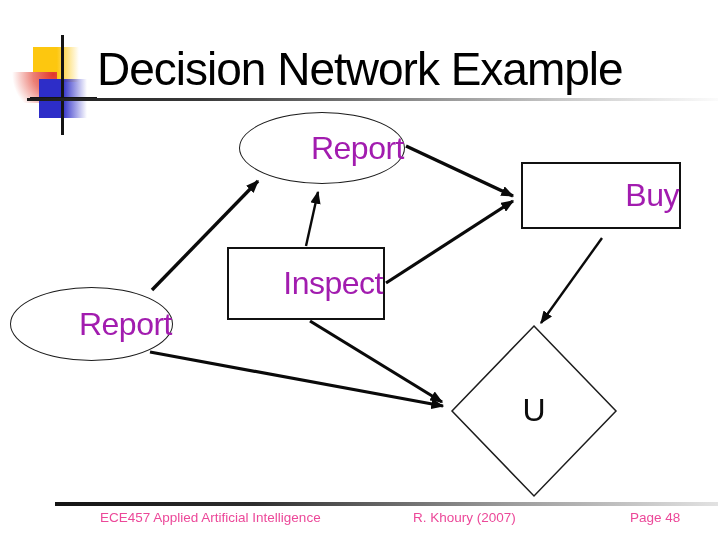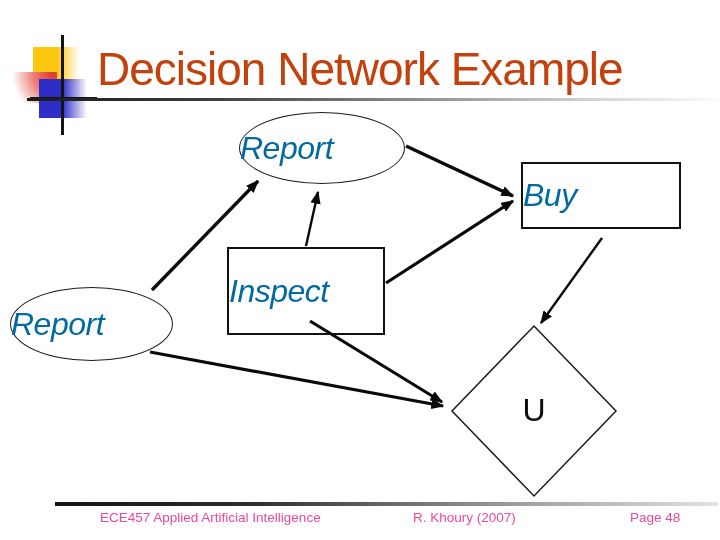--- a/index.html
+++ b/index.html
@@ -28,35 +28,35 @@
   .logo-vline { left: 61px; top: 35px; width: 3px; height: 100px; background: #141414; }
   .logo-hline { left: 30px; top: 97px; width: 67px; height: 4px; background: #141414; }
   .title-rule {
     position: absolute; left: 27px; top: 98px; width: 691px; height: 3px;
     background: linear-gradient(90deg, #1b1b1b 0%, #3a3a3a 25%, #8a8a8a 55%, #cfcfcf 80%, #fbfbfb 100%);
   }
   
   .slide-title {
     position: absolute; left: 97px; top: 42px; margin: 0;
     font-size: 46px; font-weight: normal; letter-spacing: -1px;
-    color: #c2410c; white-space: nowrap;
+    color: #000000; white-space: nowrap;
   }
   
   .node {
     position: absolute; box-sizing: border-box;
-    display: flex; align-items: center; justify-content: flex-start;
-    background: #ffffff; color: #0369a1;
-    font-size: 32px; letter-spacing: -0.5px; font-style: italic;
+    display: flex; align-items: center; justify-content: flex-end;
+    background: #ffffff; color: #a21caf;
+    font-size: 32px; letter-spacing: -0.5px;
   }
   .node-ellipse { border: 1.5px solid #1d1d1d; border-radius: 50%; }
   .node-rect    { border: 2px solid #111111; }
   .node-report  { left: 239px; top: 112px; width: 166px; height: 72px; }
   .node-lemon   { left: 10px;  top: 287px; width: 163px; height: 74px; }
   .node-buy     { left: 521px; top: 162px; width: 160px; height: 67px; }
-  .node-inspect { left: 227px; top: 247px; width: 158px; height: 88px; }
+  .node-inspect { left: 227px; top: 247px; width: 158px; height: 73px; }
   .u-label {
     position: absolute; left: 504px; top: 392px; width: 60px;
     text-align: center; font-size: 32px; color: #0c0c0c;
   }
   
   .edges { position: absolute; left: 0; top: 0; pointer-events: none; }
   
   .footer-rule {
     position: absolute; left: 55px; top: 502px; width: 663px; height: 4px;
     background: linear-gradient(90deg, #141414 0%, #2e2e2e 30%, #9a9a9a 68%, #e2e2e2 100%);

